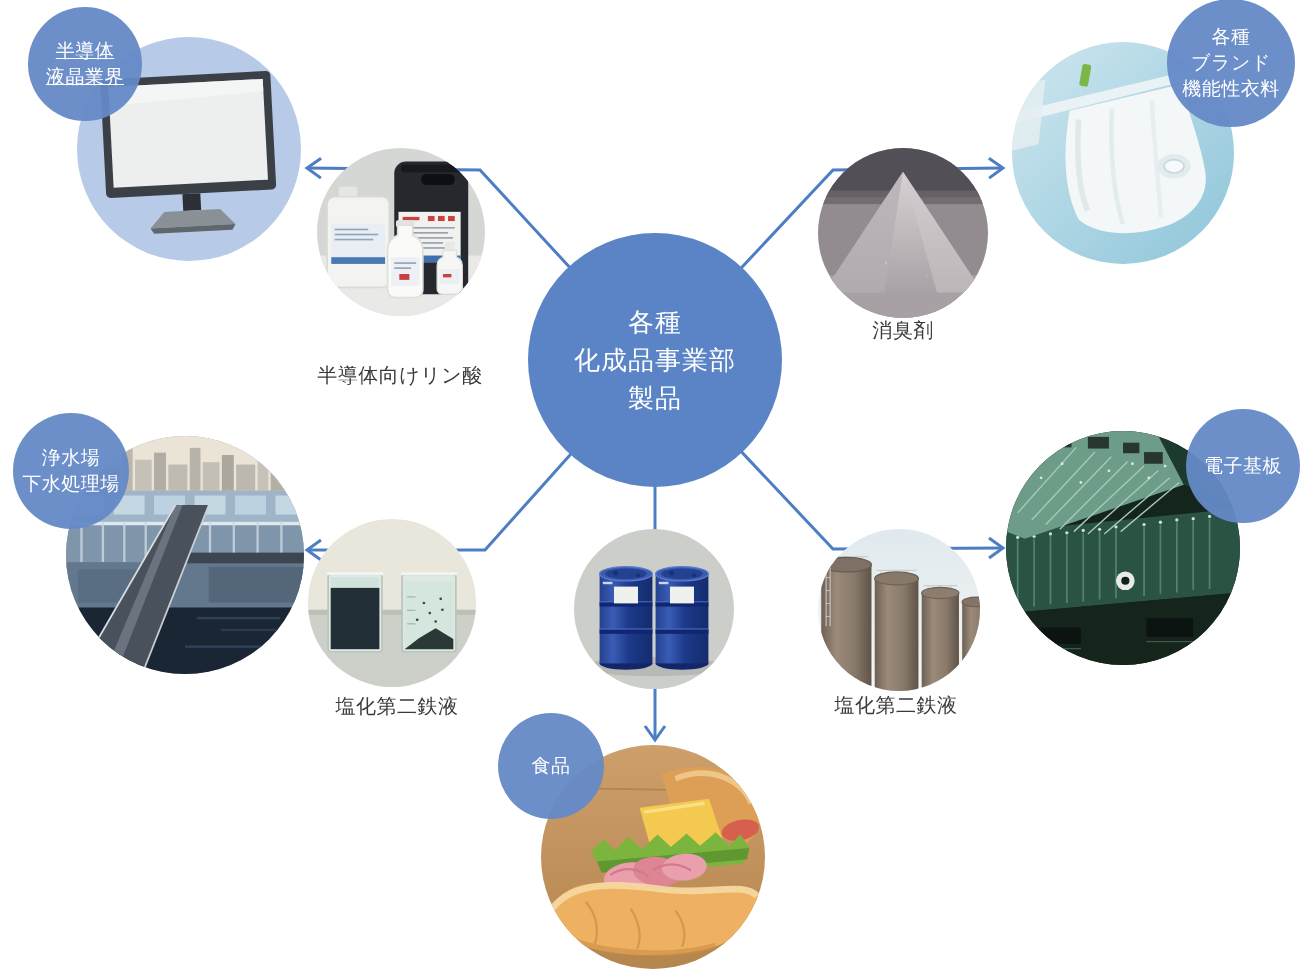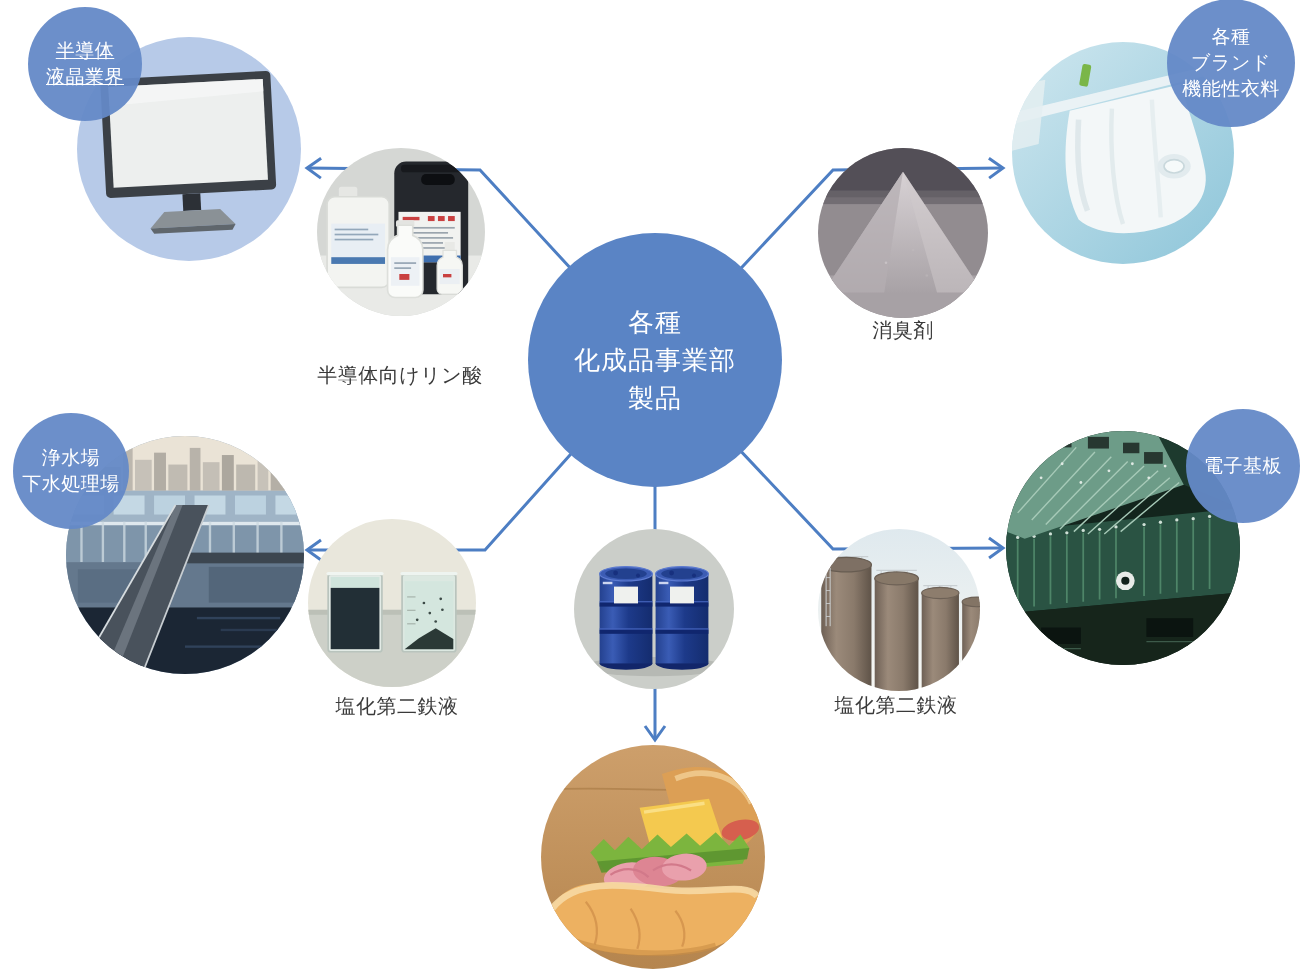--- a/index.html
+++ b/index.html
@@ -472,14 +472,17 @@
 
   <div class="label-circle" style="left:1186px;top:409px;width:114px;height:114px;background:rgba(100,137,199,0.95);">
     <div class="lbl-line">電子基板</div>
   </div>
 
   <div class="label-circle" style="left:13px;top:413px;width:116px;height:116px;background:rgba(100,137,199,0.95);">
     <div class="lbl-line">浄水場</div>
     <div class="lbl-line">下水処理場</div>
   </div>
 
+  <div class="label-circle" style="left:498px;top:713px;width:106px;height:106px;background:rgba(100,137,199,0.95);">
+    <div class="lbl-line">食品</div>
+  </div>
 
 </div>
 
 </body></html>

